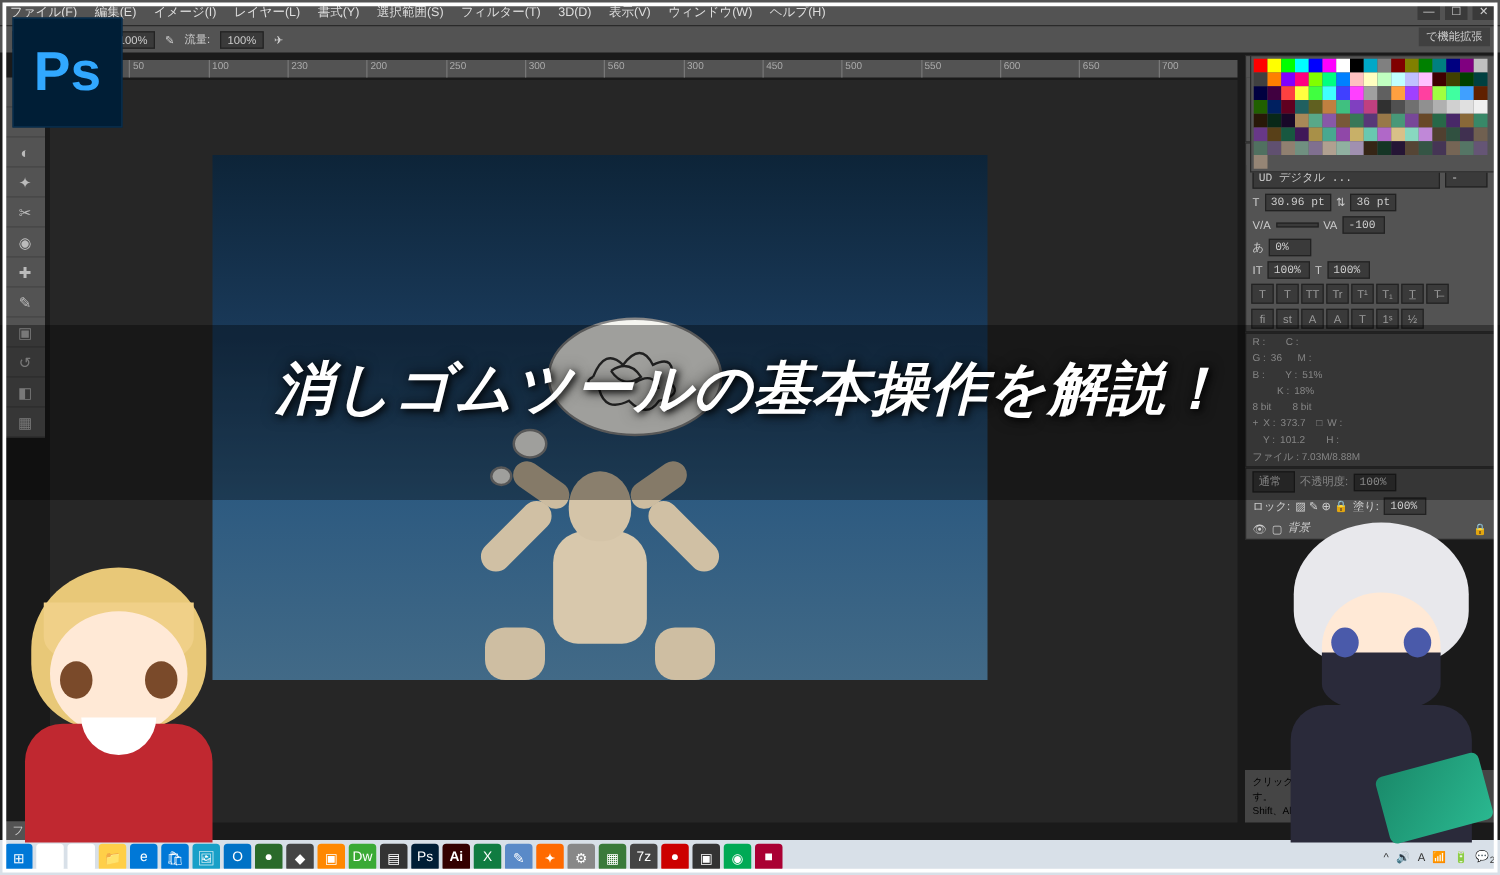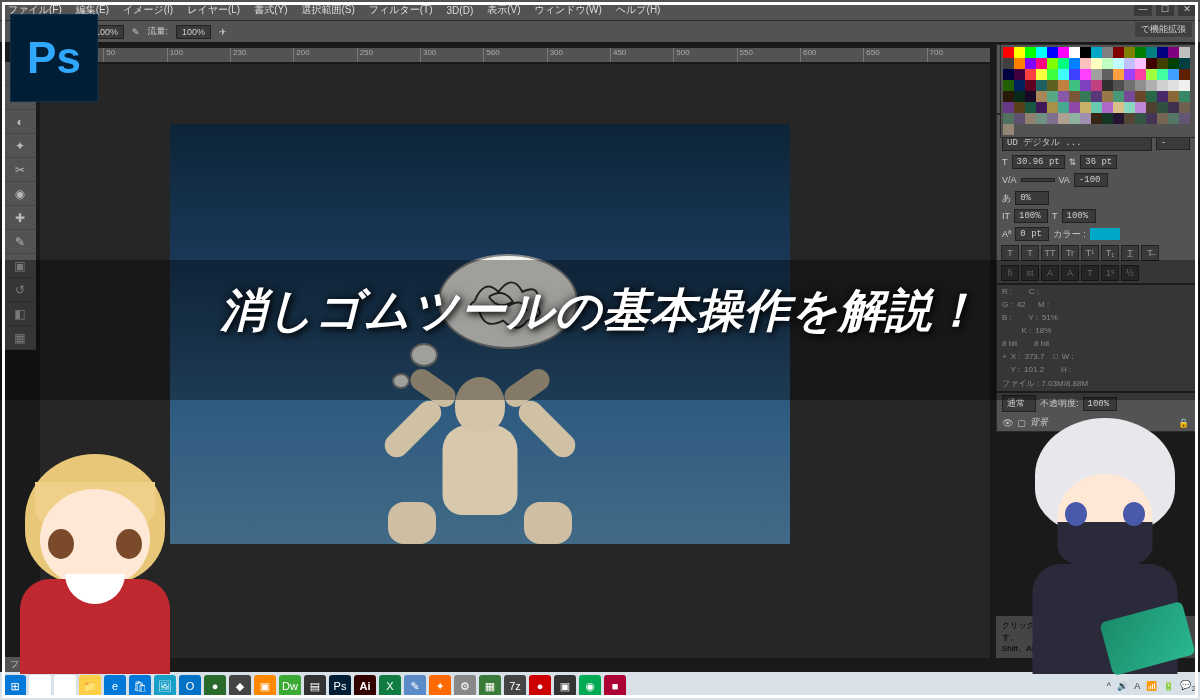--- a/index.html
+++ b/index.html
@@ -215,26 +215,20 @@
     <div class="row">
         <span>あ</span>
         <span class="fld">0%</span>
       </div>
     <div class="row">
         <span>IT</span>
         <span class="fld">100%</span>
         <span>T</span>
         <span class="fld">100%</span>
       </div>
-    <div class="row">
-        <span>Aª</span>
-        <span class="fld">0 pt</span>
-        <span>カラー :</span>
-        <span class="color-sw"></span>
-      </div>
     <div class="btnrow">
         <div class="b">T</div>
         <div class="b">T</div>
         <div class="b">TT</div>
         <div class="b">Tr</div>
         <div class="b">T¹</div>
         <div class="b">T₁</div>
         <div class="b">T̲</div>
         <div class="b">T̶</div>
       </div>
@@ -244,33 +238,39 @@
         <div class="b">A</div>
         <div class="b">A</div>
         <div class="b">T</div>
         <div class="b">1ˢ</div>
         <div class="b">½</div>
       </div>
   </div>
 
   <div class="panel" style="font-size:8px;">
     <div class="row"><span>R :</span><span></span>&nbsp;&nbsp;<span>C :</span><span></span></div>
-    <div class="row"><span>G :</span><span>42</span>&nbsp;&nbsp;<span>M :</span><span></span></div>
+    <div class="row"><span>G :</span><span>36</span>&nbsp;&nbsp;<span>M :</span><span></span></div>
     <div class="row"><span>B :</span><span></span>&nbsp;&nbsp;<span>Y :</span><span>51%</span></div>
     <div class="row">&nbsp;&nbsp;&nbsp;&nbsp;&nbsp;&nbsp;&nbsp;<span>K :</span><span>18%</span></div>
     <div class="row"><span>8 bit</span>&nbsp;&nbsp;&nbsp;&nbsp;<span>8 bit</span></div>
     <div class="row">+ <span>X :</span><span>373.7</span>&nbsp;&nbsp;□ <span>W :</span><span></span></div>
     <div class="row">&nbsp;&nbsp;<span>Y :</span><span>101.2</span>&nbsp;&nbsp;&nbsp;&nbsp;<span>H :</span><span></span></div>
     <div class="row">ファイル : 7.03M/8.88M</div>
   </div>
 
   <div class="panel">
     <div class="row">
         <span class="fld">通常</span>
         <span>不透明度:</span>
+        <span class="fld">100%</span>
+      </div>
+    <div class="row">
+        <span>ロック:</span>
+        <span>▨ ✎ ⊕ 🔒</span>
+        <span>塗り:</span>
         <span class="fld">100%</span>
       </div>
     <div class="row">
         <span>👁</span>
         <span>▢</span>
         <i>背景</i>
         <span style="margin-left:auto">🔒</span>
       </div>
   </div>
 

